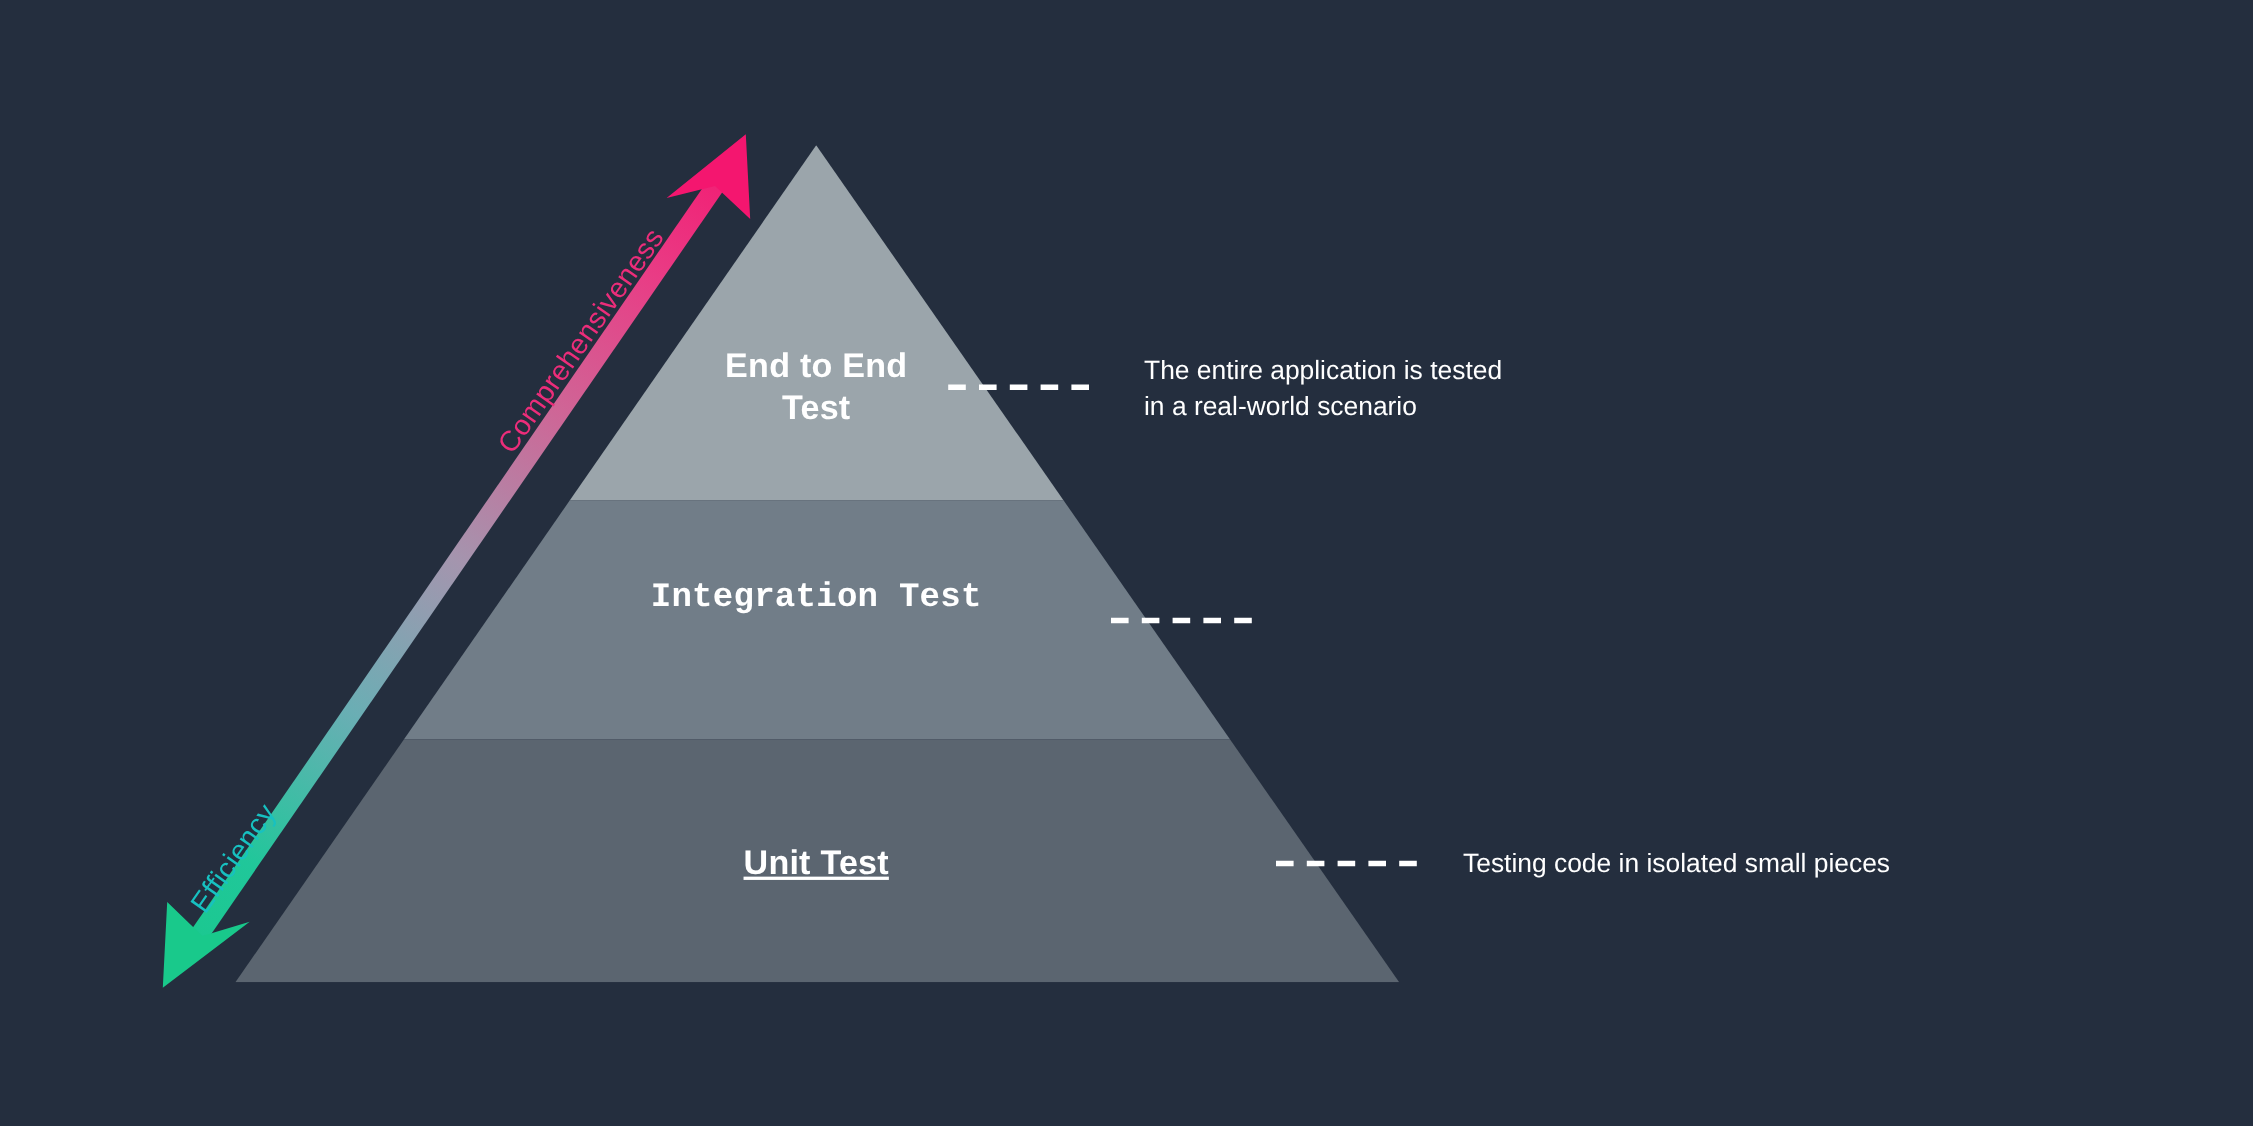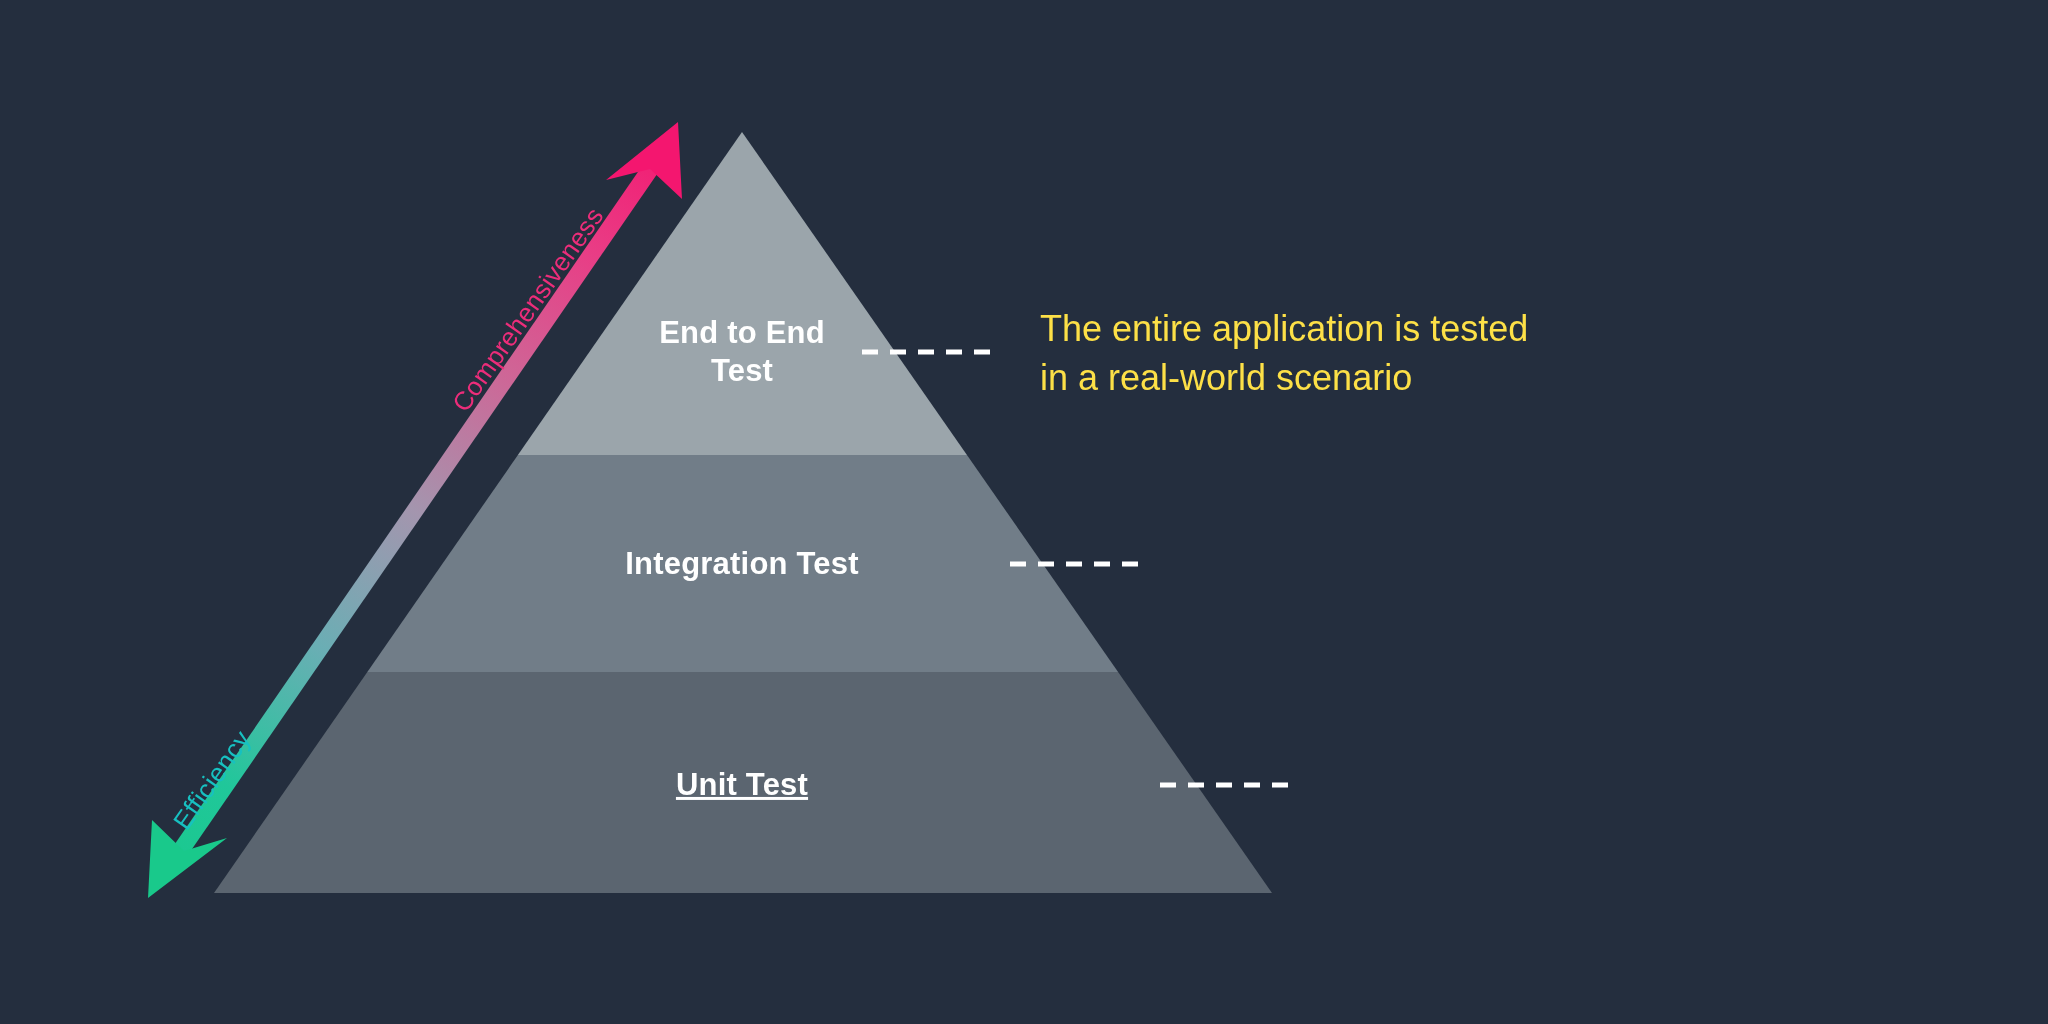--- a/index.html
+++ b/index.html
@@ -36,22 +36,22 @@
     font-size: 31px;
     line-height: 1.23;
     text-align: center;
     letter-spacing: 0.2px;
     white-space: pre-line;
     transform: translate(-50%, -50%);
     pointer-events: none;
   }
   .desc {
     position: absolute;
-    color: #fde047;
-    font-size: 36px;
+    color: #ffffff;
+    font-size: 24px;
     line-height: 1.36;
     font-weight: 400;
     white-space: pre-line;
     transform: translateY(-50%);
   }
   .axis-label {
     position: absolute;
     font-size: 26px;
     font-weight: 400;
     letter-spacing: 0.3px;
@@ -107,26 +107,27 @@
     <g>
       <line x1="170" y1="866" x2="662" y2="152" stroke="url(#arrow-gradient)" stroke-width="17" stroke-linecap="butt"></line>
       <polygon points="678,122 682,199 650,169 606,180" fill="#f4166f"></polygon>
       <polygon points="148,898 152,820 184,851 227,838" fill="#19c98b"></polygon>
     </g>
   </svg>
 
   <div class="tier-label" id="tier-label-1" style="left:742px; top:352px;">End to End
 Test</div>
 
-  <div class="tier-label" id="tier-label-2" style="left:742px; top:564px;">Integration Test</div>
+  <div class="tier-label" id="tier-label-2" style="left:742px; top:544px;font-family:Liberation Mono, monospace;">Integration Test</div>
 
   <div class="tier-label" id="tier-label-3" style="left:742px; top:785px;text-decoration:underline;">Unit Test</div>
 
   <div class="desc" id="desc-1" style="left:1040px; top:354px;">The entire application is tested
 in a real-world scenario</div>
 
 
+  <div class="desc" id="desc-3" style="left:1330px; top:786px;">Testing code in isolated small pieces</div>
 
   <div class="axis-label" id="label-comprehensiveness" style="left:446px; top:400px; transform: rotate(-55deg);">Comprehensiveness</div>
 
   <div class="axis-label" id="label-efficiency" style="left:167px; top:818px; transform: rotate(-55deg);">Efficiency</div>
 
 </div>
 
 </body></html>

